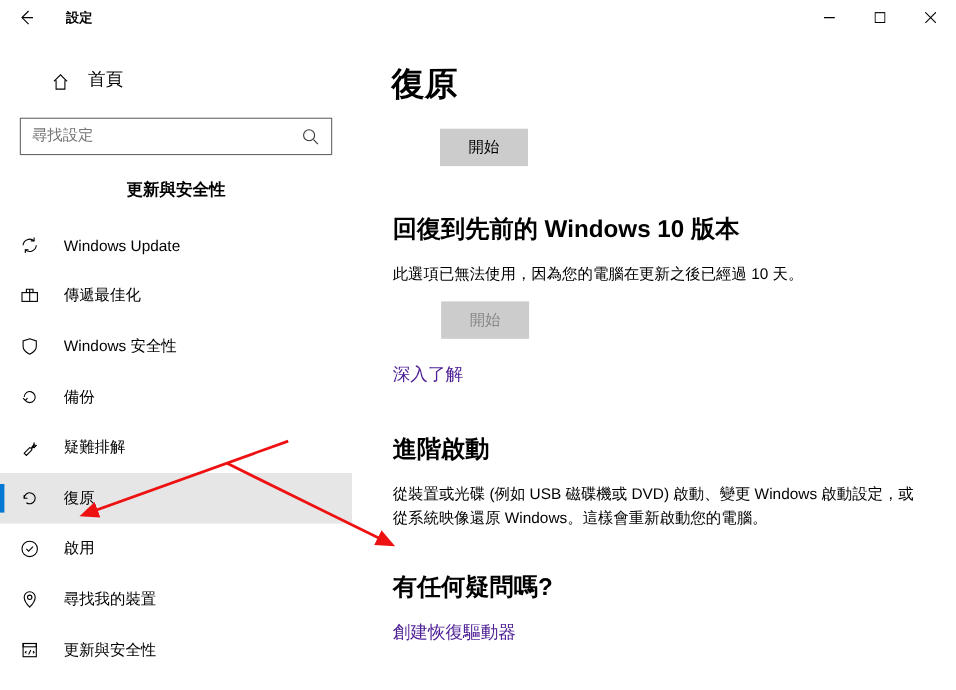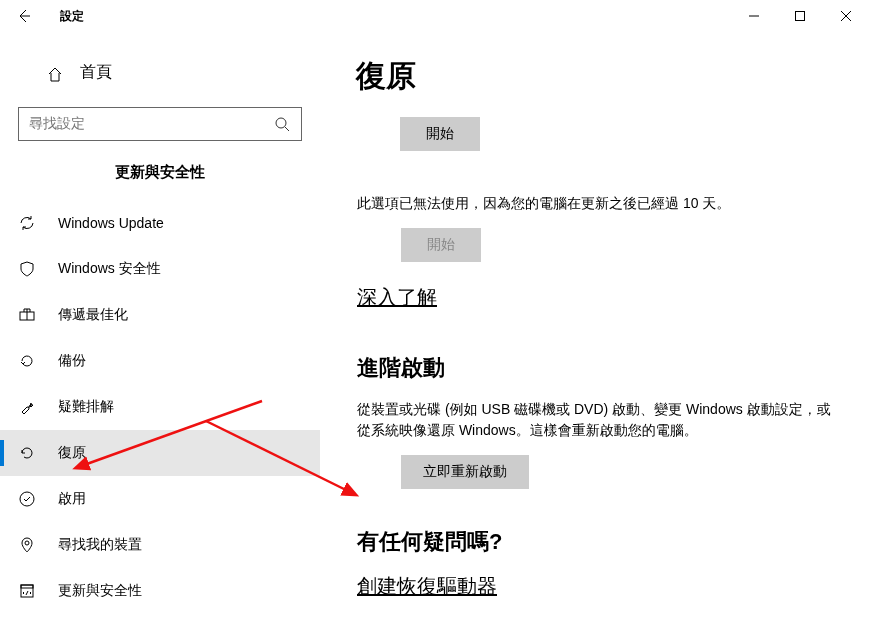--- a/index.html
+++ b/index.html
@@ -21,21 +21,21 @@
     .nav-item.selected::before { content: ''; position: absolute; left: 0; top: 10px; bottom: 10px; width: 4px; background: #0078d4; }
     .nav-item.selected { background: #e6e6e6; }
     .icon-slot { width: 18px; height: 18px; display: flex; align-items: center; justify-content: center; flex-shrink: 0; }
     .content { flex: 1; padding: 24px 30px 0 36px; overflow: hidden; }
     .content h1 { font-size: 30px; font-weight: 600; margin-bottom: 20px; }
     .btn { background: #ccc; border: none; font-family: inherit; font-size: 14px; padding: 8px 22px; min-width: 80px; text-align: center; display: inline-block; margin-left: 44px; }
     .btn.disabled { color: #888; }
     .section { margin-top: 42px; border-left: 1px solid transparent; }
     .section h2 { font-size: 22px; font-weight: 600; margin-bottom: 16px; }
     .section p.desc { font-size: 14px; margin-bottom: 14px; line-height: 1.5; }
-    .link { color: #000000; font-size: 20px; display: inline-block; text-decoration: underline; }
+    .link { color: #4c1d95; font-size: 16px; display: inline-block; }
     
     .arrow { position: absolute; pointer-events: none; }
     svg { display: block; }
   </style>
 </head>
 <body>
 
 <div class="titlebar">
   <div class="back-btn">
     <span class="icon-slot">
@@ -99,33 +99,33 @@
           <svg width="18" height="18" viewBox="0 0 18 18">
             <path d="M3 9a6 6 0 0 1 10-4M15 9a6 6 0 0 1-10 4" stroke="#000" stroke-width="1" fill="none"></path>
             <path d="M13 2v3h-3M5 16v-3h3" stroke="#000" stroke-width="1" fill="none"></path>
           </svg>
         </span>
       <span class="nav-label">Windows Update</span>
     </div>
     <div class="nav-item">
       <span class="icon-slot">
           <svg width="18" height="18" viewBox="0 0 18 18">
-            <path d="M9 2 L15 4 V9 C15 13 9 16 9 16 C9 16 3 13 3 9 V4 Z" stroke="#000" stroke-width="1" fill="none"></path>
-          </svg>
-        </span>
-      <span class="nav-label">Windows 安全性</span>
-    </div>
-    <div class="nav-item">
-      <span class="icon-slot">
-          <svg width="18" height="18" viewBox="0 0 18 18">
             <rect x="2" y="6" width="14" height="8" stroke="#000" stroke-width="1" fill="none"></rect>
             <path d="M6 6V3h6v3M9 3v11" stroke="#000" stroke-width="1" fill="none"></path>
           </svg>
         </span>
       <span class="nav-label">傳遞最佳化</span>
+    </div>
+    <div class="nav-item">
+      <span class="icon-slot">
+          <svg width="18" height="18" viewBox="0 0 18 18">
+            <path d="M9 2 L15 4 V9 C15 13 9 16 9 16 C9 16 3 13 3 9 V4 Z" stroke="#000" stroke-width="1" fill="none"></path>
+          </svg>
+        </span>
+      <span class="nav-label">Windows 安全性</span>
     </div>
     <div class="nav-item">
       <span class="icon-slot">
           <svg width="18" height="18" viewBox="0 0 18 18">
             <path d="M4 9a5 5 0 1 1 1 3" stroke="#000" stroke-width="1" fill="none"></path>
             <path d="M3 10l2 2 2-2" stroke="#000" stroke-width="1" fill="none"></path>
           </svg>
         </span>
       <span class="nav-label">備份</span>
     </div>
@@ -174,29 +174,29 @@
         </span>
       <span class="nav-label">更新與安全性</span>
     </div>
   </div>
 
   <div class="content" style="position:relative;">
     <h1>復原</h1>
     <div class="btn">開始</div>
 
     <div class="section">
+      <h2>回復到先前的 Windows 10 版本</h2>
       <p class="desc">此選項已無法使用，因為您的電腦在更新之後已經過 10 天。</p>
       <div class="btn disabled">開始</div>
       <div style="margin-top:22px;"><span class="link">深入了解</span></div>
     </div>
 
     <div class="section">
       <h2>進階啟動</h2>
       <p class="desc">從裝置或光碟 (例如 USB 磁碟機或 DVD) 啟動、變更 Windows 啟動設定，或從系統映像還原 Windows。這樣會重新啟動您的電腦。</p>
-      <div class="btn">立即重新啟動</div>
     </div>
 
     <div class="section" style="margin-top:38px;">
       <h2>有任何疑問嗎?</h2>
       <span class="link">創建恢復驅動器</span>
     </div>
   </div>
 </div>
 
 <svg class="arrow" style="left:72px; top:393px;" width="200" height="90">

